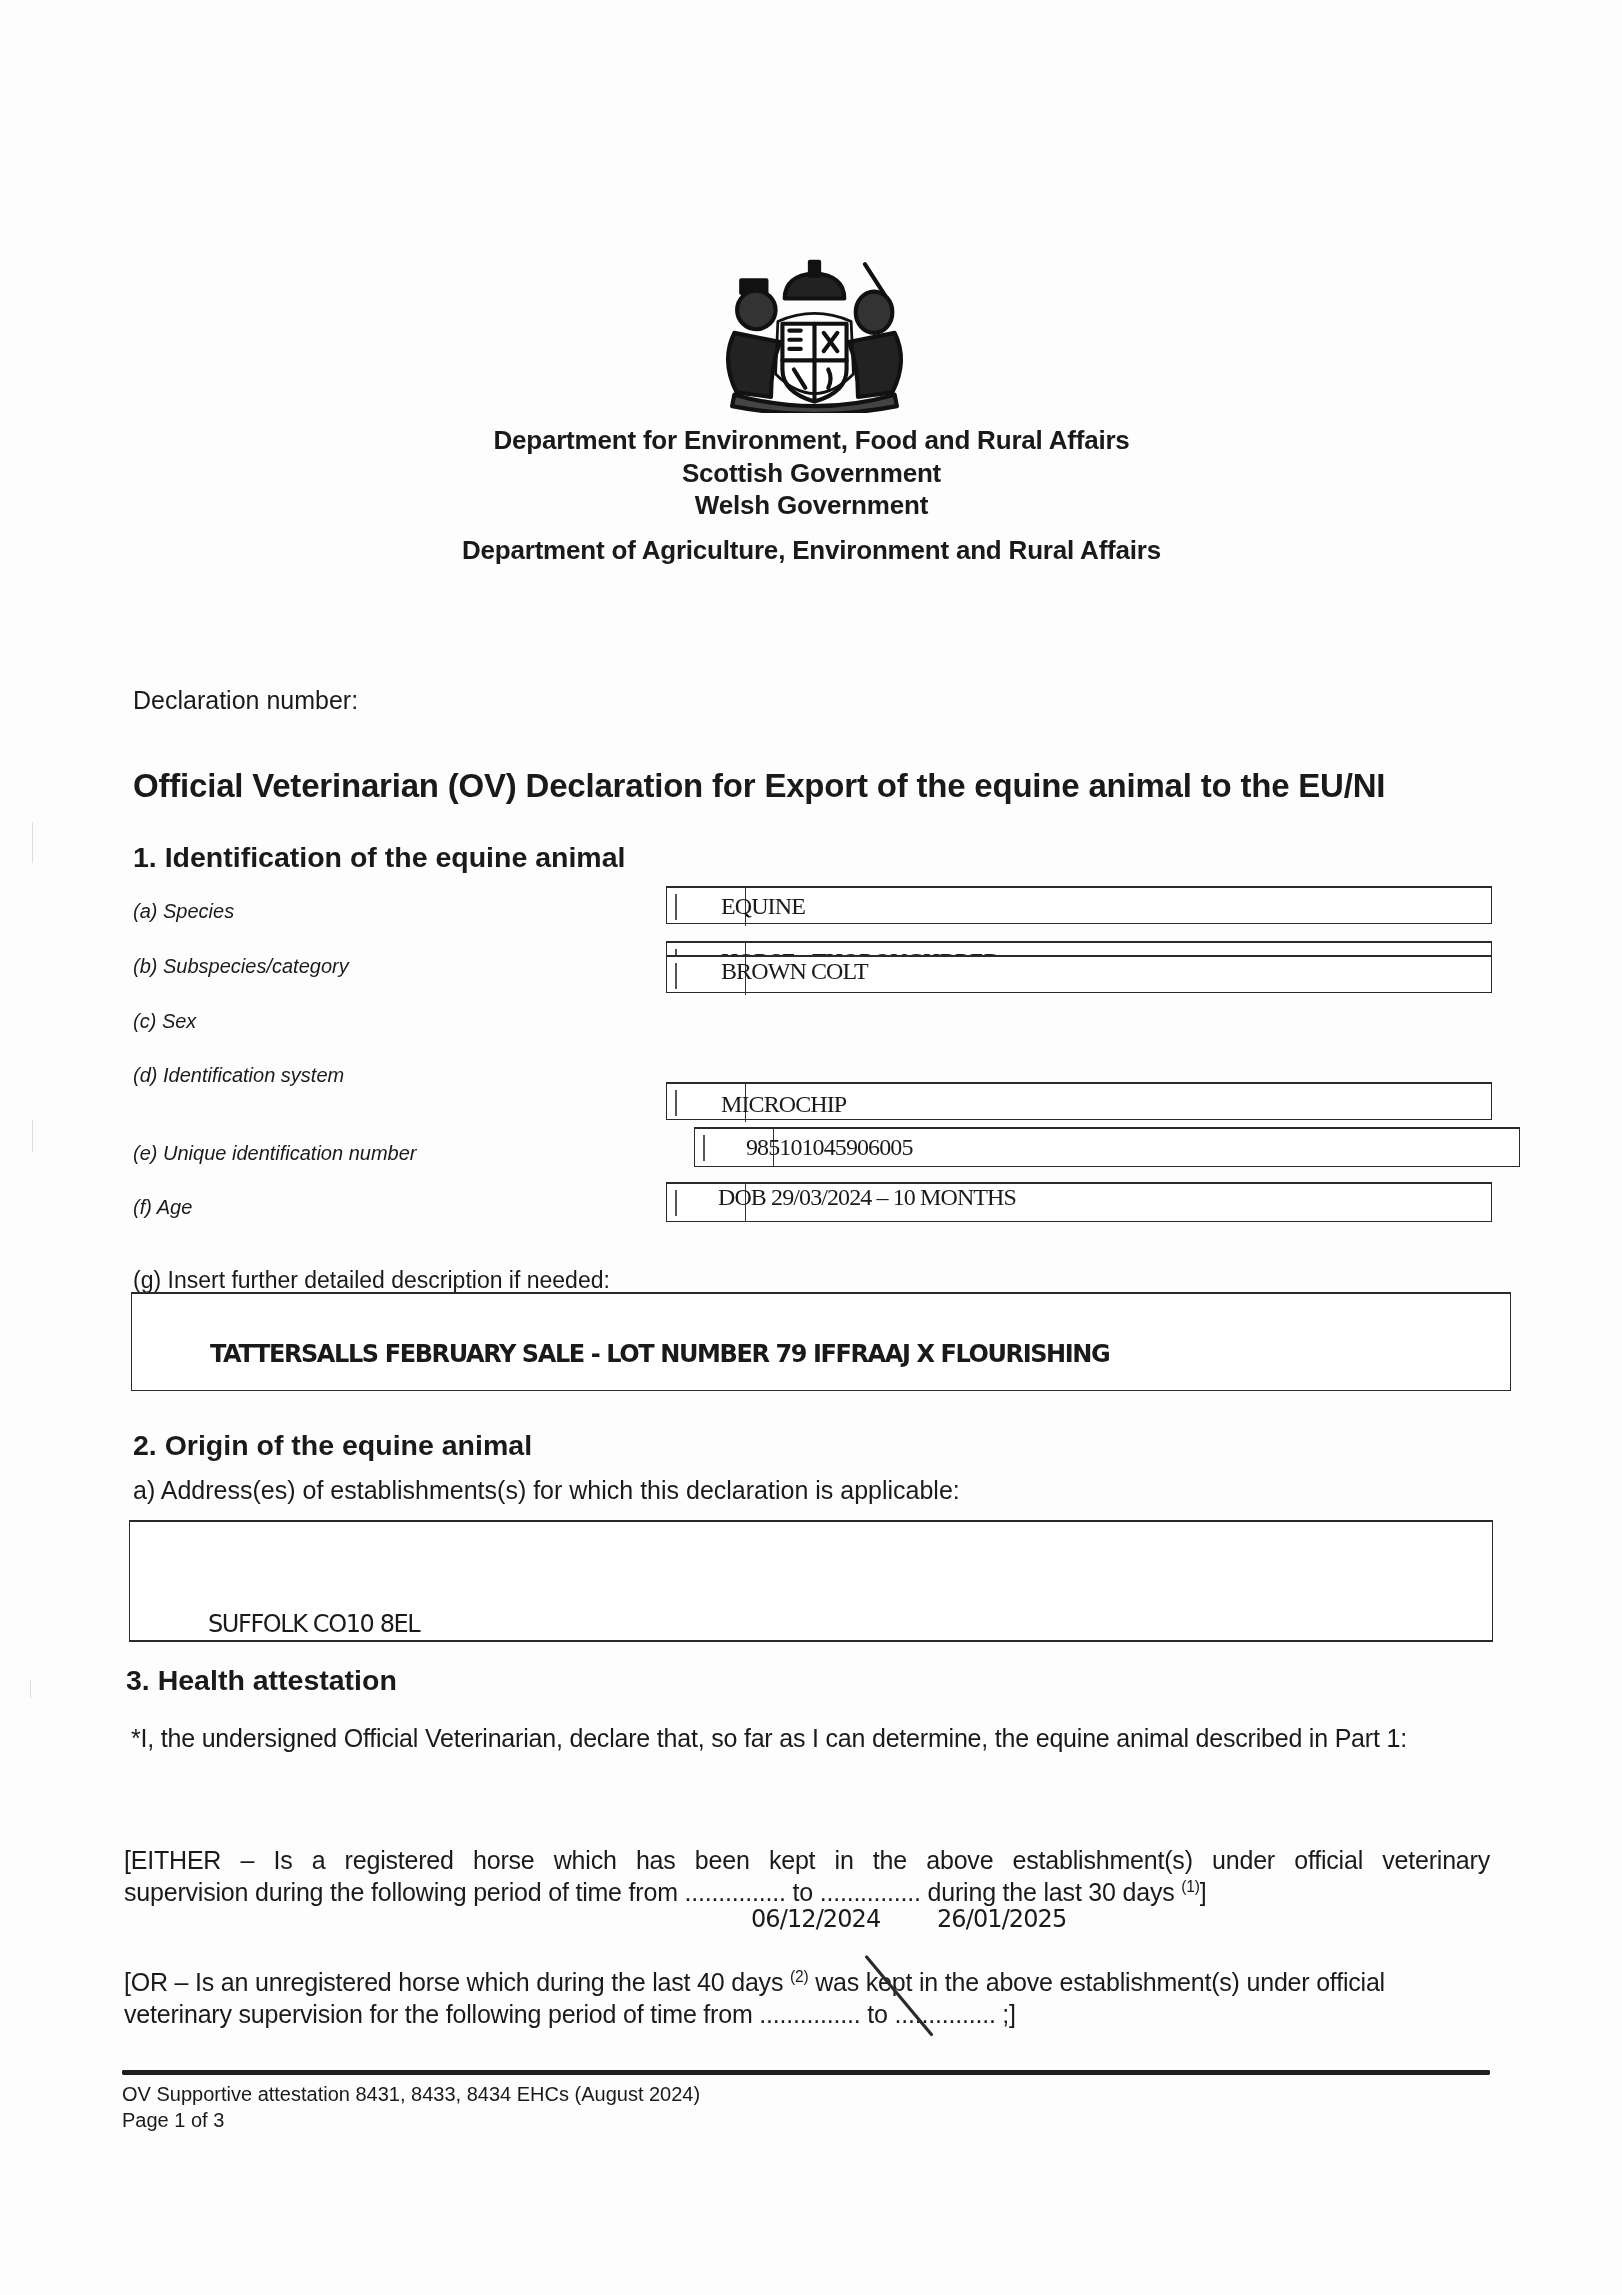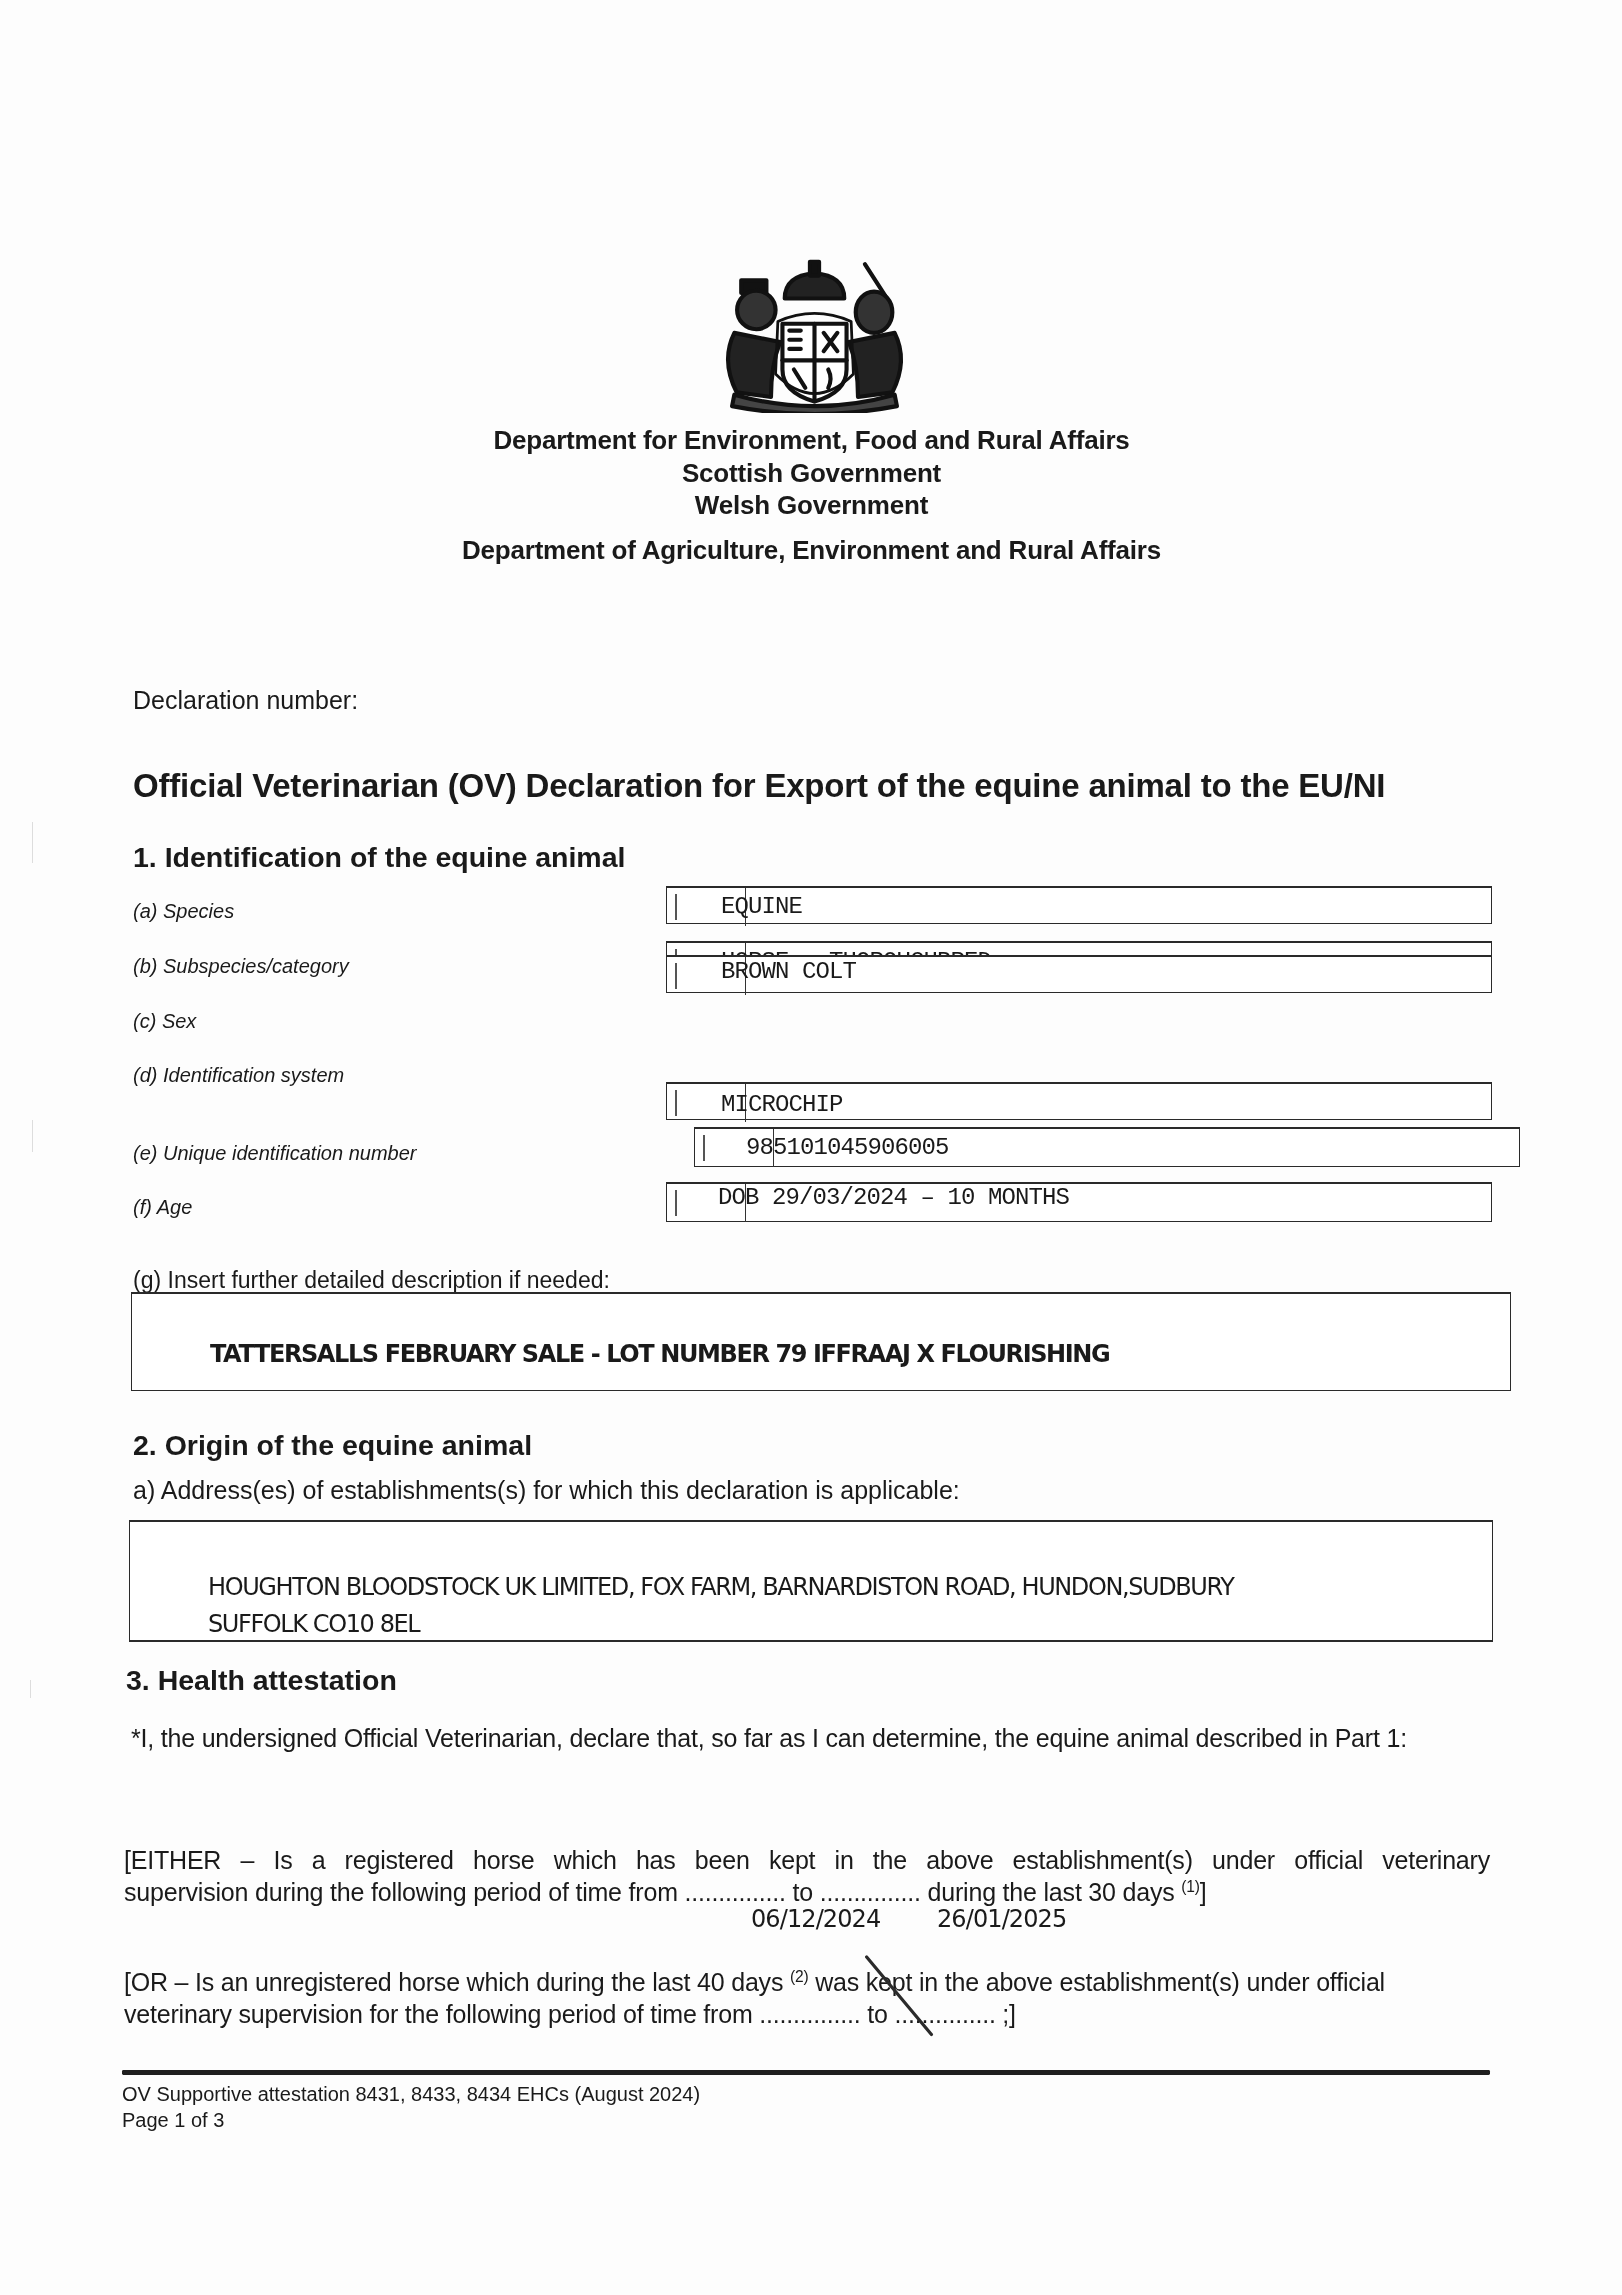--- a/index.html
+++ b/index.html
@@ -20,21 +20,21 @@
   .field-label { position: absolute; left: 133px; font-size: 20px; white-space: nowrap; font-style: italic; }
   .field-box {
     position: absolute; left: 666px; width: 826px; height: 38px;
     border: 1.8px solid #2a2a2a; border-top-width: 2.3px; box-sizing: border-box;
     background: #ffffff;
   }
   .field-box .tick { position: absolute; left: 8.3px; top: 5.5px; width: 1.4px; height: 26px; background: #555; }
   .field-box .cursor { position: absolute; left: 78px; top: 0; width: 1.4px; height: 38px; background: #333; }
   .field-value {
     position: absolute; left: 54px; top: 4.6px; font-size: 24px; white-space: nowrap;
-    font-family: Liberation Mono, monospace; letter-spacing: -0.9px;
+    font-family: Liberation Serif, serif; letter-spacing: -0.9px;
   }
   .desc-label { left: 133px; top: 1267px; font-size: 23px; white-space: nowrap; }
   .desc-box {
     left: 131px; top: 1292px; width: 1380px; height: 99px;
     border: 1.8px solid #2a2a2a; border-top-width: 2.8px; box-sizing: border-box; background: #fff;
   }
   .desc-value {
     position: absolute; left: 78px; top: 46px; font-size: 24px; font-weight: bold;
     font-family: "DejaVu Sans", sans-serif; letter-spacing: -1.4px; white-space: nowrap;
   }
@@ -153,21 +153,20 @@
 </div>
 
 <div class="abs desc-label">(g) Insert further detailed description if needed:</div>
 <div class="abs desc-box">
   <span class="desc-value">TATTERSALLS FEBRUARY SALE  -  LOT NUMBER 79  IFFRAAJ X FLOURISHING</span>
 </div>
 
 <div class="abs section-heading" style="left:133px; top:1429px;">2. Origin of the equine animal</div>
 <div class="abs origin-sub">a) Address(es) of establishments(s) for which this declaration is applicable:</div>
 <div class="abs origin-box">
-  <span class="origin-line" style="top:51px;">HOUGHTON BLOODSTOCK UK LIMITED,  FOX FARM, BARNARDISTON ROAD, HUNDON,SUDBURY</span>
   <span class="origin-line" style="top:88px;">SUFFOLK CO10 8EL</span>
 </div>
 
 <div class="abs section-heading" style="left:126px; top:1664px;">3. Health attestation</div>
 
 <div class="para" style="top:1719px; left:131px;">*I, the undersigned Official Veterinarian, declare that, so far as I can determine, the equine animal described in Part 1:</div>
 
 <div class="para" style="top:1841px; text-align-last:justify;">[EITHER – Is a registered horse which has been kept in the above establishment(s) under official veterinary</div>
 <div class="para" style="top:1873px; text-align:left;"><span>supervision during the following period of time from ............... to ............... during the last 30 days </span><sup>(1)</sup><span>]</span></div>
 <div class="date-fill" style="left:751px; top:1905px;">06/12/2024</div>

